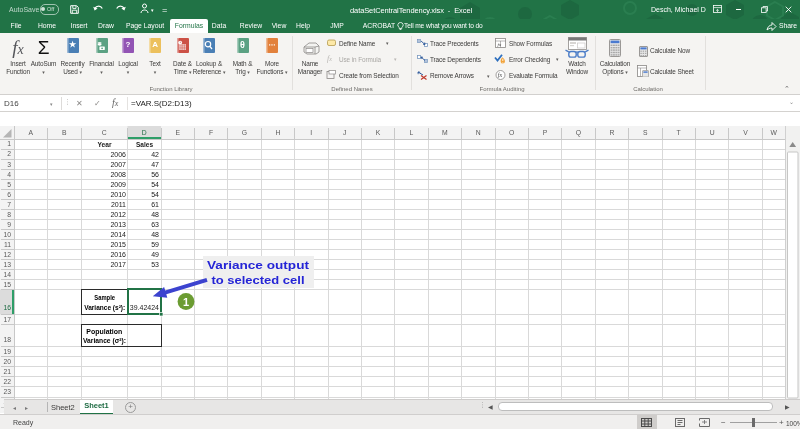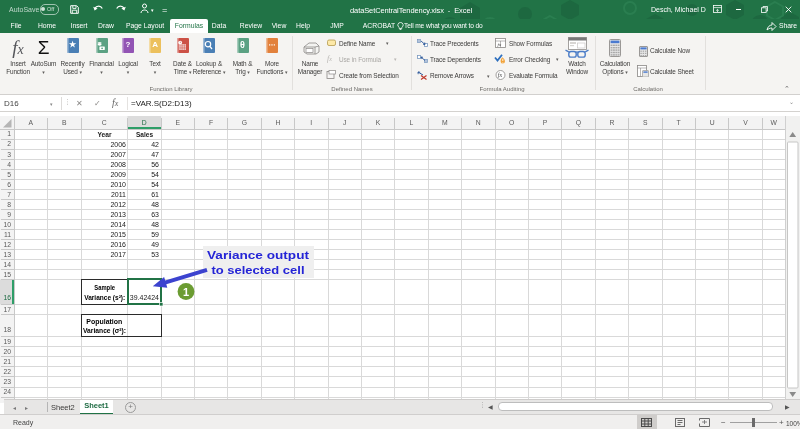--- a/index.html
+++ b/index.html
@@ -15,21 +15,21 @@
   #ribbon{left:0;top:33px;width:800px;height:62px;background:#f5f4f2;border-bottom:1px solid #d2d0ce;box-sizing:border-box;}
   .gsep{position:absolute;top:3px;width:1px;height:54px;background:#e2e0dd;}
   .glabel{position:absolute;top:52.5px;width:100px;text-align:center;font-size:6px;color:#6c6a67;}
   .bigbtn{position:absolute;top:3px;text-align:center;font-size:6.4px;color:#3b3a39;line-height:7.6px;letter-spacing:-0.1px;}
   .book{display:inline-block;width:12px;height:14.5px;border-radius:1px;color:#fff;font-size:8px;line-height:14px;text-align:center;font-weight:bold;box-shadow:inset 1.5px 0 0 rgba(255,255,255,0.45);}
   .smallrow{position:absolute;font-size:6.4px;color:#3b3a39;white-space:nowrap;height:10px;line-height:10px;letter-spacing:-0.1px;}
   .dd{font-size:5px;color:#605e5c;}
   
   #fbar{left:0;top:95px;width:800px;height:17px;background:#fff;border-bottom:1px solid #d4d2cf;box-sizing:border-box;}
   
-  #sheet{left:0;top:116px;width:800px;height:287px;background:#fff;}
+  #sheet{left:0;top:126px;width:800px;height:287px;background:#fff;}
   
   #tabstrip{left:4px;top:399px;width:800px;height:15px;background:#e7e6e5;border-top:1px solid #cecccb;box-sizing:border-box;}
   #status{left:0;top:414px;width:800px;height:15px;background:#f0efee;border-top:1px solid #d0cecd;box-sizing:border-box;}
 </style>
 </head>
 <body>
   <div id="titlebar" class="abs">
     <svg class="abs" style="left:430px;top:0" width="370" height="33" viewBox="0 0 370 33">
       <g fill="#1d6840">
         <circle cx="20" cy="26" r="9"></circle>

